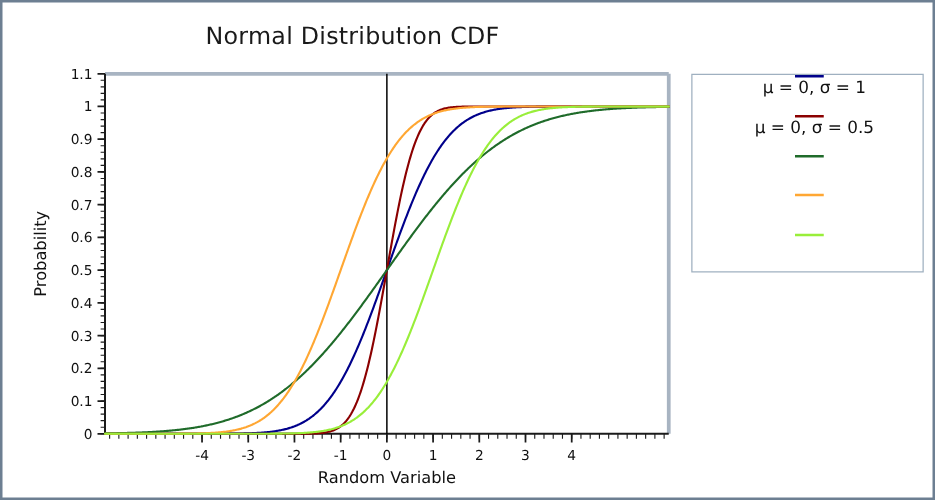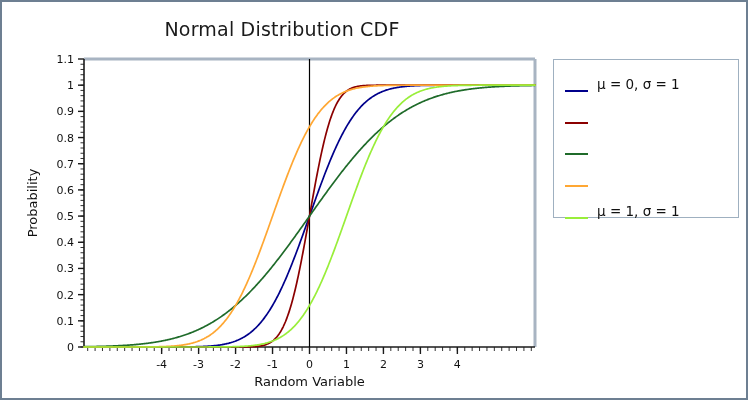--- a/index.html
+++ b/index.html
@@ -80,23 +80,24 @@
     left: 551px;
     top: 57px;
     width: 186px;
     height: 159px;
     box-sizing: border-box;
     border: 1.5px solid #9fb0c0;
     background: #ffffff;
   }
   .legend-row {
     display: flex;
-    align-items: flex-end;
+    align-items: center;
     height: 31.8px;
     padding-left: 11px;
+    flex-direction: column;
   }
   .legend-swatch {
     width: 23px;
     height: 0;
     border-top-width: 2px;
     border-top-style: solid;
     margin-right: 9px;
     flex: 0 0 auto;
   }
   .legend-label {
@@ -285,26 +286,26 @@
       <path d="M82.00,345.00 L82.75,345.00 L83.50,345.00 L84.25,345.00 L85.01,345.00 L85.76,345.00 L86.51,345.00 L87.26,345.00 L88.01,345.00 L88.77,345.00 L89.52,345.00 L90.27,345.00 L91.02,345.00 L91.77,345.00 L92.52,345.00 L93.27,345.00 L94.03,345.00 L94.78,345.00 L95.53,345.00 L96.28,345.00 L97.03,345.00 L97.78,345.00 L98.54,345.00 L99.29,345.00 L100.04,345.00 L100.79,345.00 L101.54,345.00 L102.29,345.00 L103.05,345.00 L103.80,345.00 L104.55,345.00 L105.30,345.00 L106.05,345.00 L106.81,345.00 L107.56,345.00 L108.31,345.00 L109.06,345.00 L109.81,345.00 L110.56,345.00 L111.32,345.00 L112.07,345.00 L112.82,345.00 L113.57,345.00 L114.32,345.00 L115.07,345.00 L115.83,345.00 L116.58,345.00 L117.33,345.00 L118.08,345.00 L118.83,345.00 L119.58,345.00 L120.33,345.00 L121.09,345.00 L121.84,345.00 L122.59,345.00 L123.34,345.00 L124.09,345.00 L124.84,345.00 L125.60,345.00 L126.35,345.00 L127.10,345.00 L127.85,345.00 L128.60,345.00 L129.35,345.00 L130.11,345.00 L130.86,345.00 L131.61,345.00 L132.36,345.00 L133.11,345.00 L133.87,345.00 L134.62,345.00 L135.37,345.00 L136.12,345.00 L136.87,345.00 L137.62,345.00 L138.38,345.00 L139.13,345.00 L139.88,345.00 L140.63,345.00 L141.38,345.00 L142.13,345.00 L142.89,345.00 L143.64,345.00 L144.39,345.00 L145.14,345.00 L145.89,345.00 L146.64,345.00 L147.40,345.00 L148.15,345.00 L148.90,345.00 L149.65,345.00 L150.40,345.00 L151.15,345.00 L151.91,345.00 L152.66,345.00 L153.41,345.00 L154.16,345.00 L154.91,345.00 L155.66,345.00 L156.42,345.00 L157.17,345.00 L157.92,345.00 L158.67,345.00 L159.42,345.00 L160.17,345.00 L160.93,345.00 L161.68,345.00 L162.43,345.00 L163.18,345.00 L163.93,345.00 L164.68,345.00 L165.44,345.00 L166.19,345.00 L166.94,345.00 L167.69,345.00 L168.44,345.00 L169.19,345.00 L169.94,345.00 L170.70,345.00 L171.45,345.00 L172.20,345.00 L172.95,345.00 L173.70,345.00 L174.46,345.00 L175.21,345.00 L175.96,345.00 L176.71,345.00 L177.46,345.00 L178.21,345.00 L178.97,345.00 L179.72,345.00 L180.47,345.00 L181.22,345.00 L181.97,345.00 L182.72,345.00 L183.48,345.00 L184.23,345.00 L184.98,345.00 L185.73,345.00 L186.48,345.00 L187.23,345.00 L187.99,345.00 L188.74,345.00 L189.49,345.00 L190.24,345.00 L190.99,345.00 L191.74,345.00 L192.50,344.99 L193.25,344.99 L194.00,344.99 L194.75,344.99 L195.50,344.99 L196.25,344.99 L197.00,344.99 L197.76,344.99 L198.51,344.99 L199.26,344.99 L200.01,344.99 L200.76,344.99 L201.51,344.99 L202.27,344.98 L203.02,344.98 L203.77,344.98 L204.52,344.98 L205.27,344.98 L206.02,344.98 L206.78,344.97 L207.53,344.97 L208.28,344.97 L209.03,344.97 L209.78,344.96 L210.54,344.96 L211.29,344.96 L212.04,344.96 L212.79,344.95 L213.54,344.95 L214.29,344.94 L215.05,344.94 L215.80,344.93 L216.55,344.93 L217.30,344.92 L218.05,344.92 L218.80,344.91 L219.56,344.90 L220.31,344.90 L221.06,344.89 L221.81,344.88 L222.56,344.87 L223.31,344.86 L224.06,344.85 L224.82,344.84 L225.57,344.83 L226.32,344.82 L227.07,344.80 L227.82,344.79 L228.58,344.78 L229.33,344.76 L230.08,344.74 L230.83,344.72 L231.58,344.70 L232.33,344.68 L233.09,344.66 L233.84,344.64 L234.59,344.61 L235.34,344.59 L236.09,344.56 L236.84,344.53 L237.59,344.50 L238.35,344.46 L239.10,344.43 L239.85,344.39 L240.60,344.35 L241.35,344.31 L242.10,344.26 L242.86,344.22 L243.61,344.17 L244.36,344.11 L245.11,344.06 L245.86,344.00 L246.62,343.94 L247.37,343.87 L248.12,343.80 L248.87,343.73 L249.62,343.65 L250.37,343.57 L251.13,343.49 L251.88,343.40 L252.63,343.30 L253.38,343.20 L254.13,343.10 L254.88,342.99 L255.63,342.87 L256.39,342.75 L257.14,342.62 L257.89,342.49 L258.64,342.35 L259.39,342.20 L260.14,342.05 L260.90,341.89 L261.65,341.72 L262.40,341.54 L263.15,341.36 L263.90,341.16 L264.65,340.96 L265.41,340.75 L266.16,340.53 L266.91,340.30 L267.66,340.06 L268.41,339.81 L269.16,339.55 L269.92,339.28 L270.67,338.99 L271.42,338.70 L272.17,338.39 L272.92,338.07 L273.67,337.74 L274.43,337.39 L275.18,337.03 L275.93,336.66 L276.68,336.27 L277.43,335.87 L278.19,335.45 L278.94,335.01 L279.69,334.56 L280.44,334.10 L281.19,333.62 L281.94,333.12 L282.69,332.60 L283.45,332.07 L284.20,331.51 L284.95,330.94 L285.70,330.35 L286.45,329.74 L287.21,329.11 L287.96,328.46 L288.71,327.79 L289.46,327.10 L290.21,326.39 L290.96,325.65 L291.71,324.89 L292.47,324.12 L293.22,323.32 L293.97,322.49 L294.72,321.64 L295.47,320.77 L296.23,319.88 L296.98,318.96 L297.73,318.02 L298.48,317.05 L299.23,316.06 L299.98,315.04 L300.74,314.00 L301.49,312.93 L302.24,311.84 L302.99,310.72 L303.74,309.58 L304.49,308.40 L305.25,307.21 L306.00,305.99 L306.75,304.74 L307.50,303.46 L308.25,302.16 L309.00,300.83 L309.75,299.48 L310.51,298.10 L311.26,296.69 L312.01,295.26 L312.76,293.80 L313.51,292.32 L314.26,290.81 L315.02,289.28 L315.77,287.72 L316.52,286.14 L317.27,284.53 L318.02,282.90 L318.77,281.24 L319.53,279.56 L320.28,277.86 L321.03,276.13 L321.78,274.38 L322.53,272.61 L323.29,270.82 L324.04,269.01 L324.79,267.18 L325.54,265.32 L326.29,263.45 L327.04,261.56 L327.79,259.65 L328.55,257.72 L329.30,255.78 L330.05,253.82 L330.80,251.84 L331.55,249.85 L332.31,247.85 L333.06,245.83 L333.81,243.80 L334.56,241.75 L335.31,239.70 L336.06,237.63 L336.82,235.56 L337.57,233.48 L338.32,231.38 L339.07,229.29 L339.82,227.18 L340.57,225.07 L341.32,222.96 L342.08,220.84 L342.83,218.72 L343.58,216.60 L344.33,214.47 L345.08,212.35 L345.83,210.23 L346.59,208.11 L347.34,205.99 L348.09,203.87 L348.84,201.76 L349.59,199.65 L350.34,197.55 L351.10,195.46 L351.85,193.37 L352.60,191.30 L353.35,189.23 L354.10,187.17 L354.86,185.12 L355.61,183.09 L356.36,181.06 L357.11,179.05 L357.86,177.06 L358.61,175.08 L359.37,173.11 L360.12,171.16 L360.87,169.23 L361.62,167.31 L362.37,165.41 L363.12,163.53 L363.88,161.67 L364.63,159.83 L365.38,158.01 L366.13,156.21 L366.88,154.43 L367.63,152.68 L368.38,150.94 L369.14,149.23 L369.89,147.54 L370.64,145.88 L371.39,144.24 L372.14,142.62 L372.89,141.03 L373.65,139.46 L374.40,137.92 L375.15,136.40 L375.90,134.91 L376.65,133.44 L377.40,132.00 L378.16,130.59 L378.91,129.20 L379.66,127.83 L380.41,126.50 L381.16,125.19 L381.92,123.90 L382.67,122.64 L383.42,121.41 L384.17,120.21 L384.92,119.03 L385.67,117.87 L386.43,116.74 L387.18,115.64 L387.93,114.56 L388.68,113.51 L389.43,112.49 L390.18,111.49 L390.94,110.51 L391.69,109.56 L392.44,108.63 L393.19,107.73 L393.94,106.85 L394.69,105.99 L395.44,105.16 L396.20,104.35 L396.95,103.56 L397.70,102.80 L398.45,102.06 L399.20,101.34 L399.95,100.64 L400.71,99.96 L401.46,99.30 L402.21,98.67 L402.96,98.05 L403.71,97.45 L404.46,96.87 L405.22,96.31 L405.97,95.77 L406.72,95.25 L407.47,94.74 L408.22,94.26 L408.98,93.78 L409.73,93.33 L410.48,92.89 L411.23,92.47 L411.98,92.06 L412.73,91.66 L413.49,91.29 L414.24,90.92 L414.99,90.57 L415.74,90.23 L416.49,89.91 L417.24,89.60 L417.99,89.30 L418.75,89.01 L419.50,88.73 L420.25,88.47 L421.00,88.21 L421.75,87.97 L422.50,87.73 L423.26,87.51 L424.01,87.30 L424.76,87.09 L425.51,86.89 L426.26,86.71 L427.01,86.53 L427.77,86.35 L428.52,86.19 L429.27,86.03 L430.02,85.89 L430.77,85.74 L431.53,85.61 L432.28,85.48 L433.03,85.35 L433.78,85.24 L434.53,85.12 L435.28,85.02 L436.04,84.92 L436.79,84.82 L437.54,84.73 L438.29,84.64 L439.04,84.56 L439.79,84.48 L440.55,84.41 L441.30,84.34 L442.05,84.27 L442.80,84.20 L443.55,84.14 L444.30,84.09 L445.06,84.03 L445.81,83.98 L446.56,83.93 L447.31,83.89 L448.06,83.85 L448.81,83.81 L449.56,83.77 L450.32,83.73 L451.07,83.70 L451.82,83.66 L452.57,83.63 L453.32,83.61 L454.07,83.58 L454.83,83.55 L455.58,83.53 L456.33,83.51 L457.08,83.49 L457.83,83.47 L458.58,83.45 L459.34,83.43 L460.09,83.41 L460.84,83.40 L461.59,83.38 L462.34,83.37 L463.09,83.36 L463.85,83.34 L464.60,83.33 L465.35,83.32 L466.10,83.31 L466.85,83.30 L467.61,83.30 L468.36,83.29 L469.11,83.28 L469.86,83.27 L470.61,83.27 L471.36,83.26 L472.12,83.25 L472.87,83.25 L473.62,83.24 L474.37,83.24 L475.12,83.24 L475.87,83.23 L476.63,83.23 L477.38,83.22 L478.13,83.22 L478.88,83.22 L479.63,83.22 L480.38,83.21 L481.13,83.21 L481.89,83.21 L482.64,83.21 L483.39,83.20 L484.14,83.20 L484.89,83.20 L485.64,83.20 L486.40,83.20 L487.15,83.20 L487.90,83.20 L488.65,83.19 L489.40,83.19 L490.15,83.19 L490.91,83.19 L491.66,83.19 L492.41,83.19 L493.16,83.19 L493.91,83.19 L494.66,83.19 L495.42,83.19 L496.17,83.19 L496.92,83.19 L497.67,83.19 L498.42,83.19 L499.18,83.19 L499.93,83.19 L500.68,83.18 L501.43,83.18 L502.18,83.18 L502.93,83.18 L503.69,83.18 L504.44,83.18 L505.19,83.18 L505.94,83.18 L506.69,83.18 L507.44,83.18 L508.20,83.18 L508.95,83.18 L509.70,83.18 L510.45,83.18 L511.20,83.18 L511.95,83.18 L512.71,83.18 L513.46,83.18 L514.21,83.18 L514.96,83.18 L515.71,83.18 L516.46,83.18 L517.21,83.18 L517.97,83.18 L518.72,83.18 L519.47,83.18 L520.22,83.18 L520.97,83.18 L521.72,83.18 L522.48,83.18 L523.23,83.18 L523.98,83.18 L524.73,83.18 L525.48,83.18 L526.24,83.18 L526.99,83.18 L527.74,83.18 L528.49,83.18 L529.24,83.18 L529.99,83.18 L530.75,83.18 L531.50,83.18 L532.25,83.18 L533.00,83.18" stroke="#99ee3a" class="series-path"></path>
     </svg>
 
   <div id="legend-box">
       <div class="legend-row">
         <span class="legend-swatch" style="border-top-color: rgb(0, 0, 139);"></span>
         <span class="legend-label">μ = 0, σ = 1</span>
       </div>
       <div class="legend-row">
         <span class="legend-swatch" style="border-top-color: rgb(139, 0, 0);"></span>
+        <span class="legend-label">μ = 0, σ = 0.5</span>
       </div>
       <div class="legend-row">
         <span class="legend-swatch" style="border-top-color: rgb(31, 107, 42);"></span>
       </div>
       <div class="legend-row">
         <span class="legend-swatch" style="border-top-color: rgb(255, 167, 51);"></span>
       </div>
       <div class="legend-row">
         <span class="legend-swatch" style="border-top-color: rgb(153, 238, 58);"></span>
-        <span class="legend-label">μ = 1, σ = 1</span>
       </div>
     </div>
 
 </div>
 
 </body></html>

